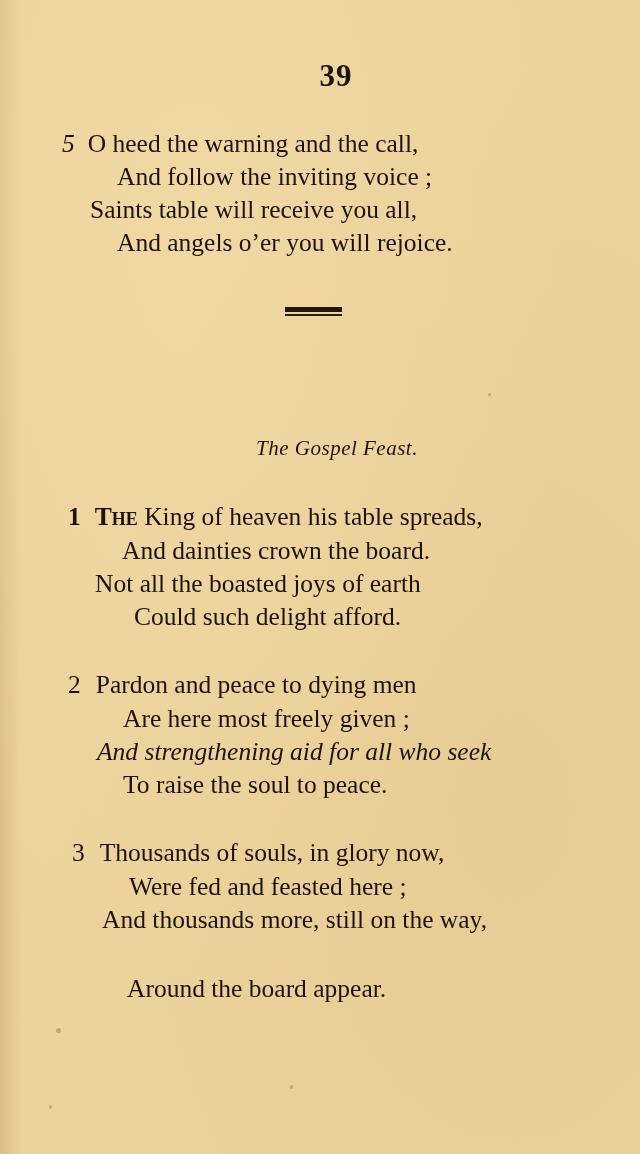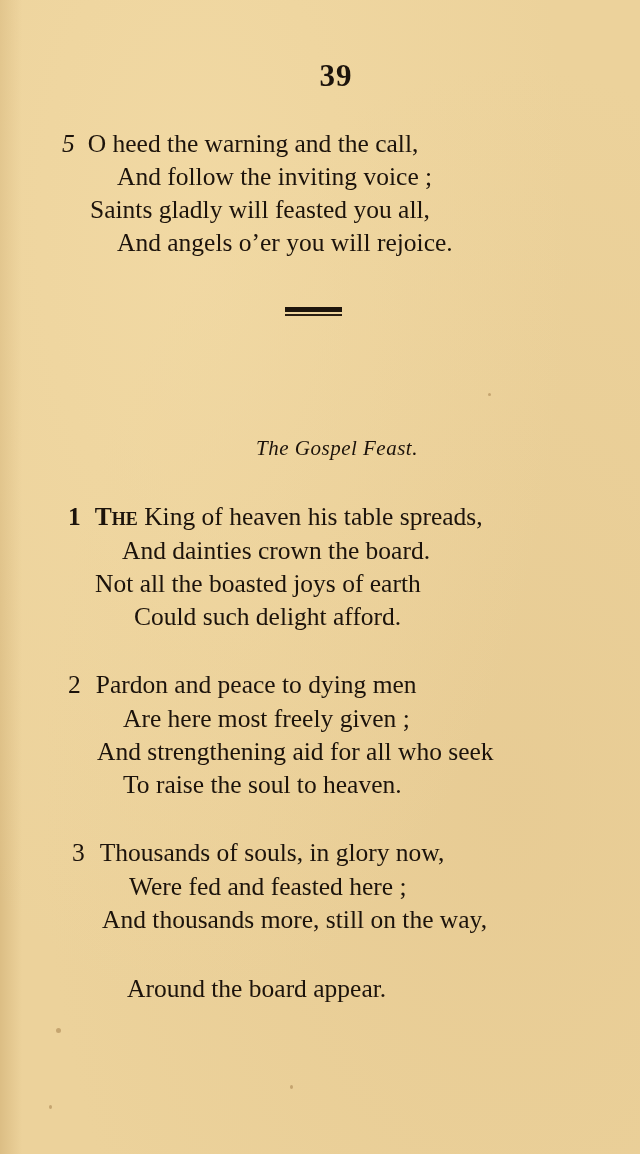--- a/index.html
+++ b/index.html
@@ -105,21 +105,21 @@
 
 <div class="page">
 
   <div class="page-number">39</div>
 
   <div>
     <div class="line" style="left:46px; top:128px;text-align:right;">
       <span class="num italic">5</span><span style="display:inline-block;width:13px;"></span><span>O heed the warning and the call,</span>
     </div>
     <div class="line" style="left:101px; top:161px;">And follow the inviting voice ;</div>
-    <div class="line" style="left:74px; top:194px;">Saints gladly will feasted you all,</div>
+    <div class="line" style="left:74px; top:194px;">Saints table will receive you all,</div>
     <div class="line" style="left:101px; top:227px;">And angels o’er you will rejoice.</div>
   </div>
 
   <div class="rule">
     <div class="thick"></div>
     <div class="thin"></div>
   </div>
 
 
   <div class="subtitle">The Gospel Feast.</div>
@@ -131,22 +131,22 @@
     <div class="line" style="left:106px; top:535px;">And dainties crown the board.</div>
     <div class="line" style="left:79px; top:568px;">Not all the boasted joys of earth</div>
     <div class="line" style="left:106px; top:601px;margin-left:12px;">Could such delight afford.</div>
   </div>
 
   <div>
     <div class="line" style="left:52px; top:669px;">
       <span class="num">2</span><span style="display:inline-block;width:15px;"></span><span>Pardon and peace to dying men</span>
     </div>
     <div class="line" style="left:107px; top:703px;">Are here most freely given ;</div>
-    <div class="line" style="left:81px; top:736px;">And strengthening aid for all who seek</div>
-    <div class="line" style="left:107px; top:769px;">To raise the soul to heaven.</div>
+    <div class="line" style="left:81px; top:736px;font-style:italic;">And strengthening aid for all who seek</div>
+    <div class="line" style="left:107px; top:769px;">To raise the soul to peace.</div>
   </div>
 
   <div>
     <div class="line" style="left:56px; top:837px;">
       <span class="num">3</span><span style="display:inline-block;width:15px;"></span><span>Thousands of souls, in glory now,</span>
     </div>
     <div class="line" style="left:113px; top:871px;">Were fed and feasted here ;</div>
     <div class="line" style="left:86px; top:904px;">And thousands more, still on the way,</div>
     <div class="line" style="left:111px; top:937px;margin-top:36px;">Around the board appear.</div>
   </div>

